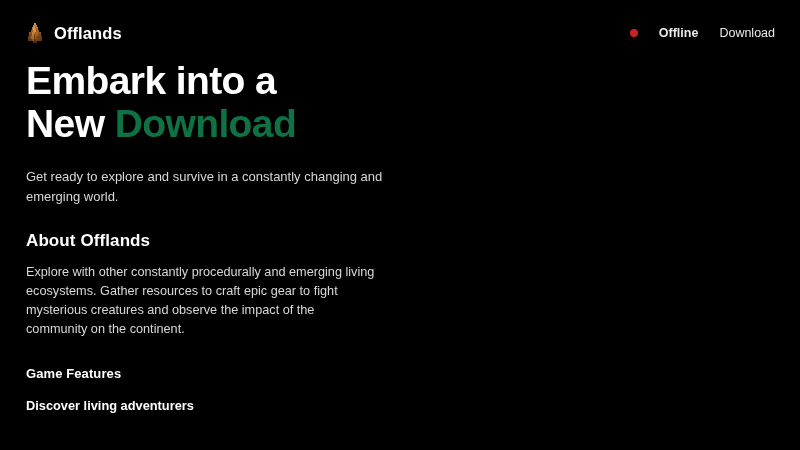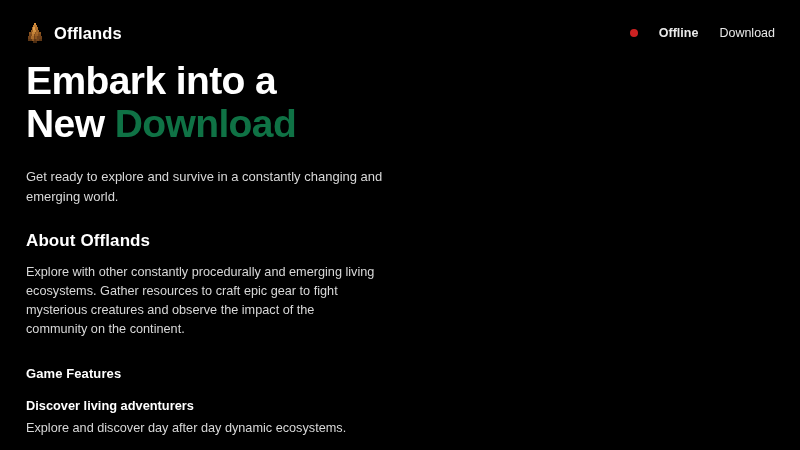--- a/index.html
+++ b/index.html
@@ -223,18 +223,17 @@
 
     <p class="hero-sub">Get ready to explore and survive in a constantly changing and emerging world.</p>
 
     <h2 class="section-heading">About Offlands</h2>
     <p class="section-body">Explore with other constantly procedurally and emerging living ecosystems. Gather resources to craft epic gear to fight mysterious creatures and observe the impact of the community on the continent.</p>
 
     <h2 class="features-heading">Game Features</h2>
 
     <div class="feature">
       <div class="feature-title">Discover living adventurers</div>
-      <div class="feature-text">Explore and discover day after day dynamic ecosystems.</div>
     </div>
 
   </main>
 
 </div>
 
 </body></html>

